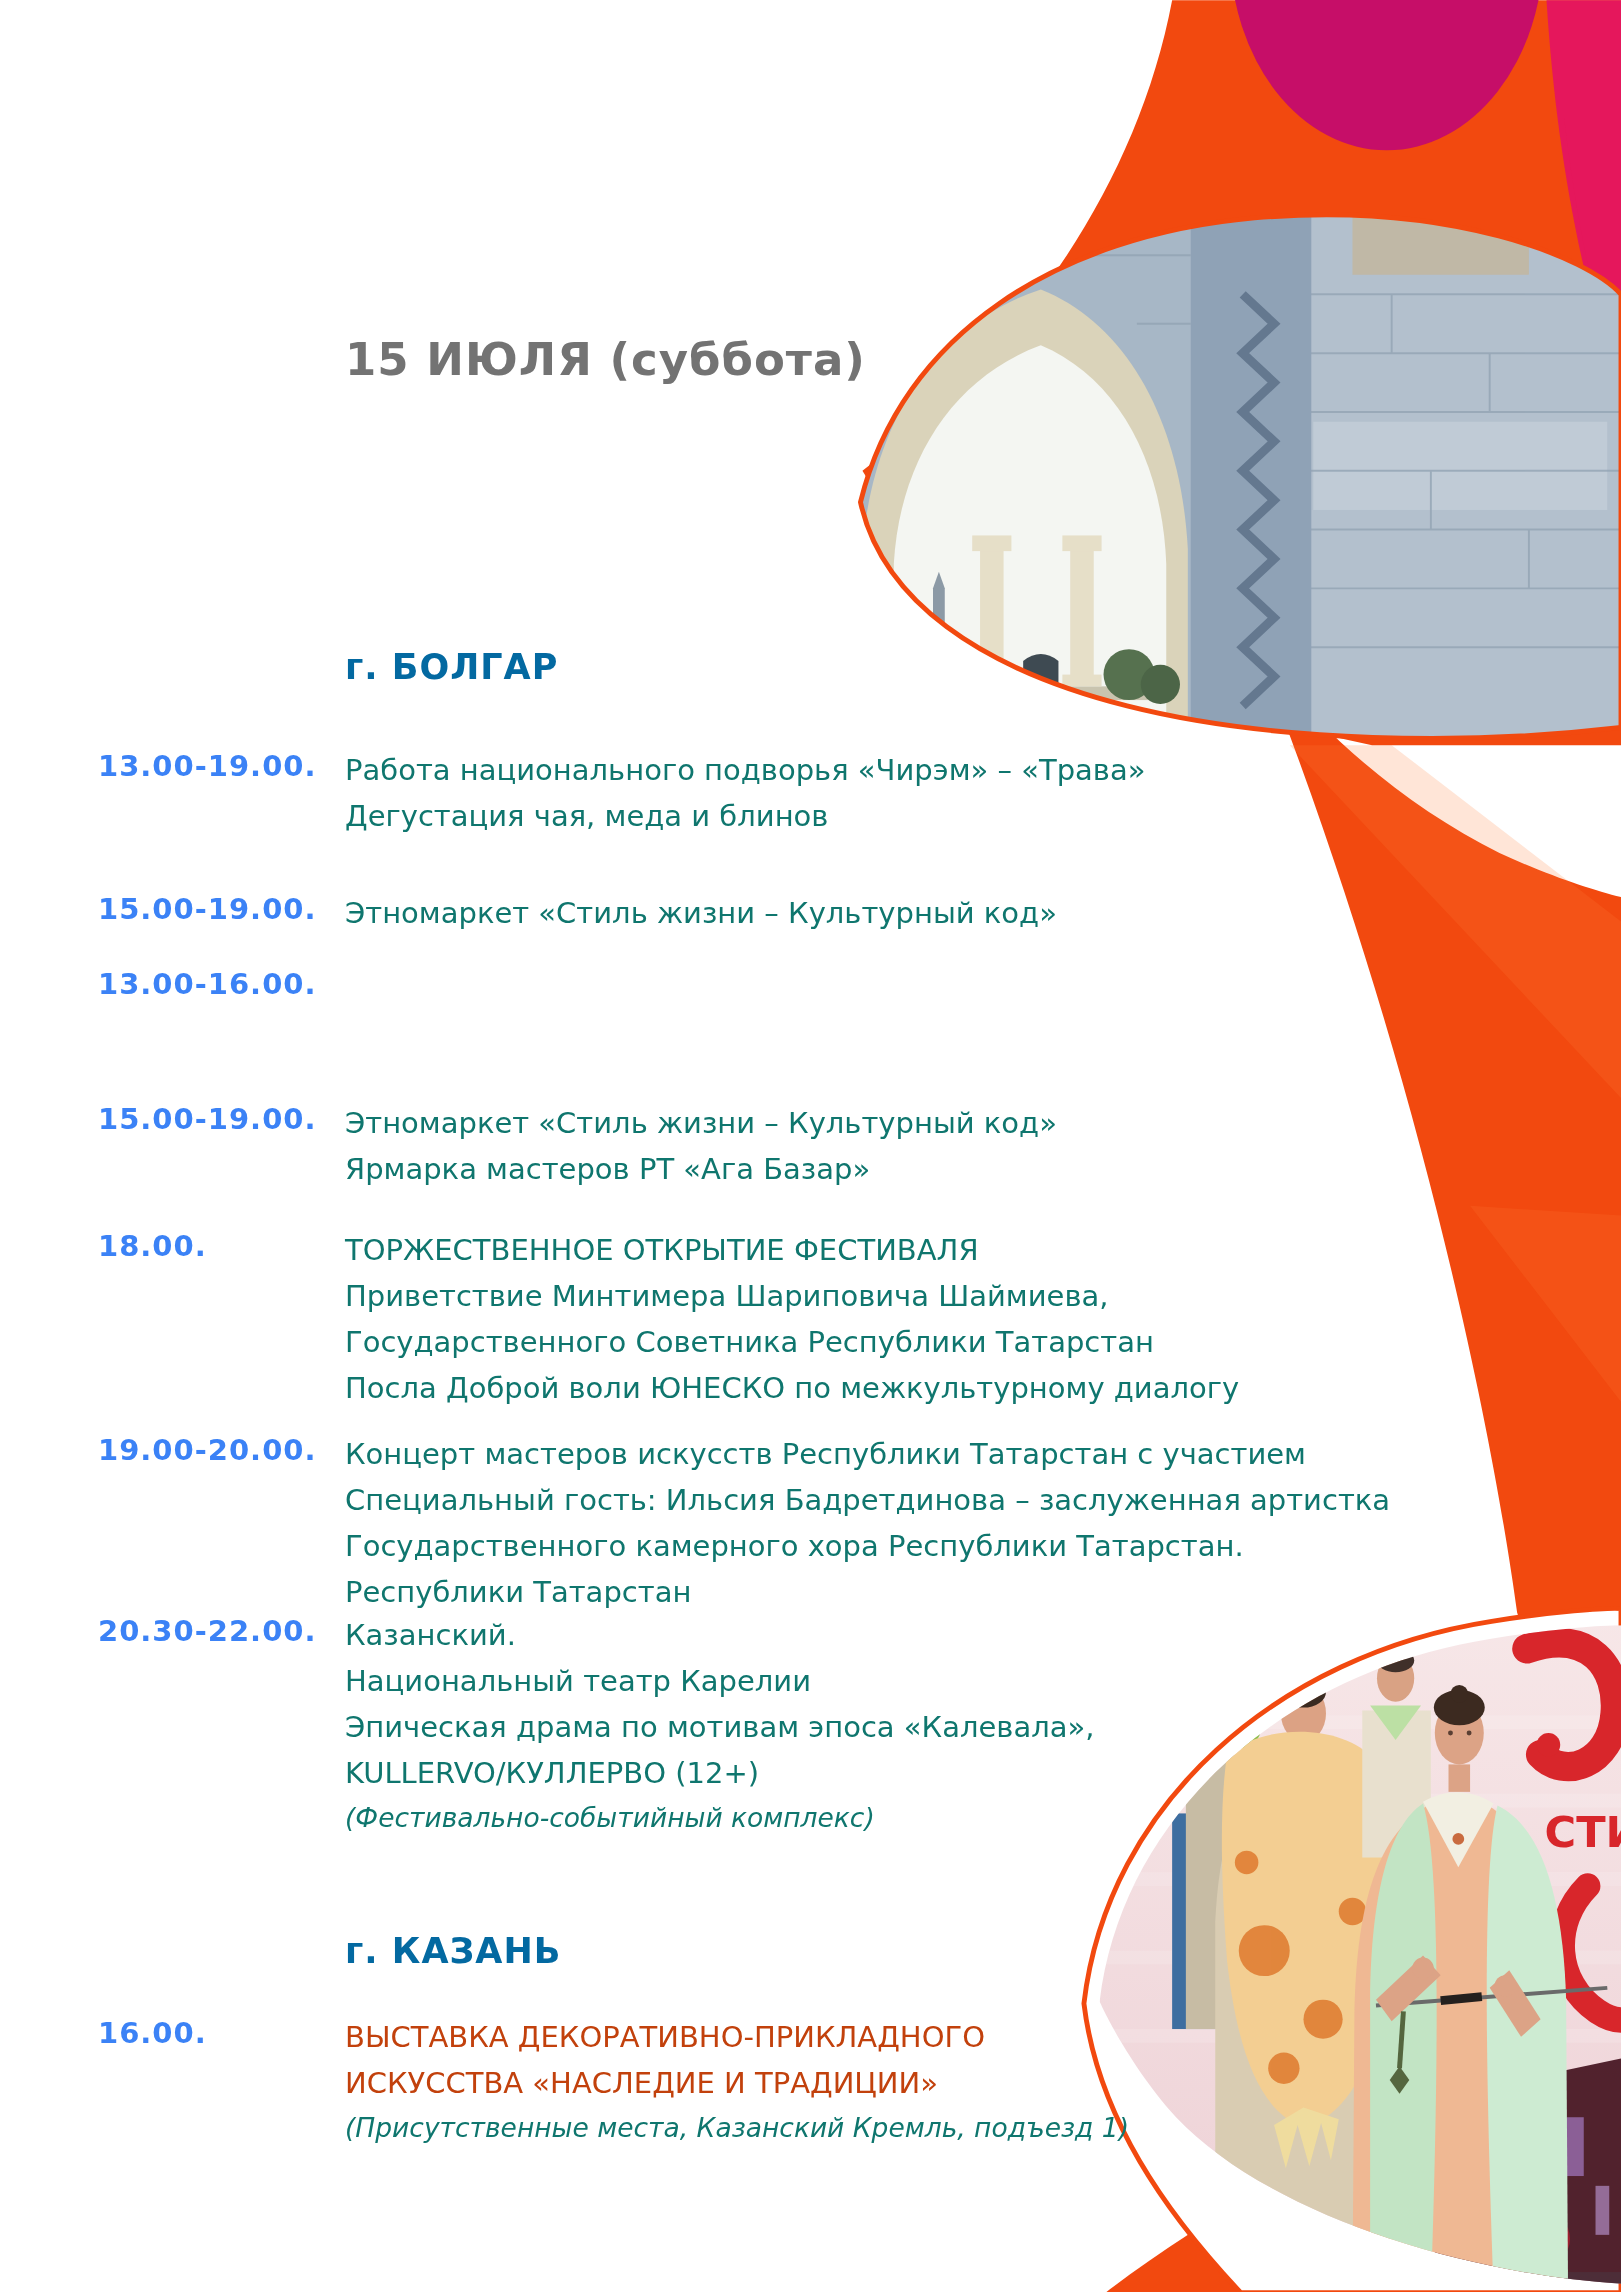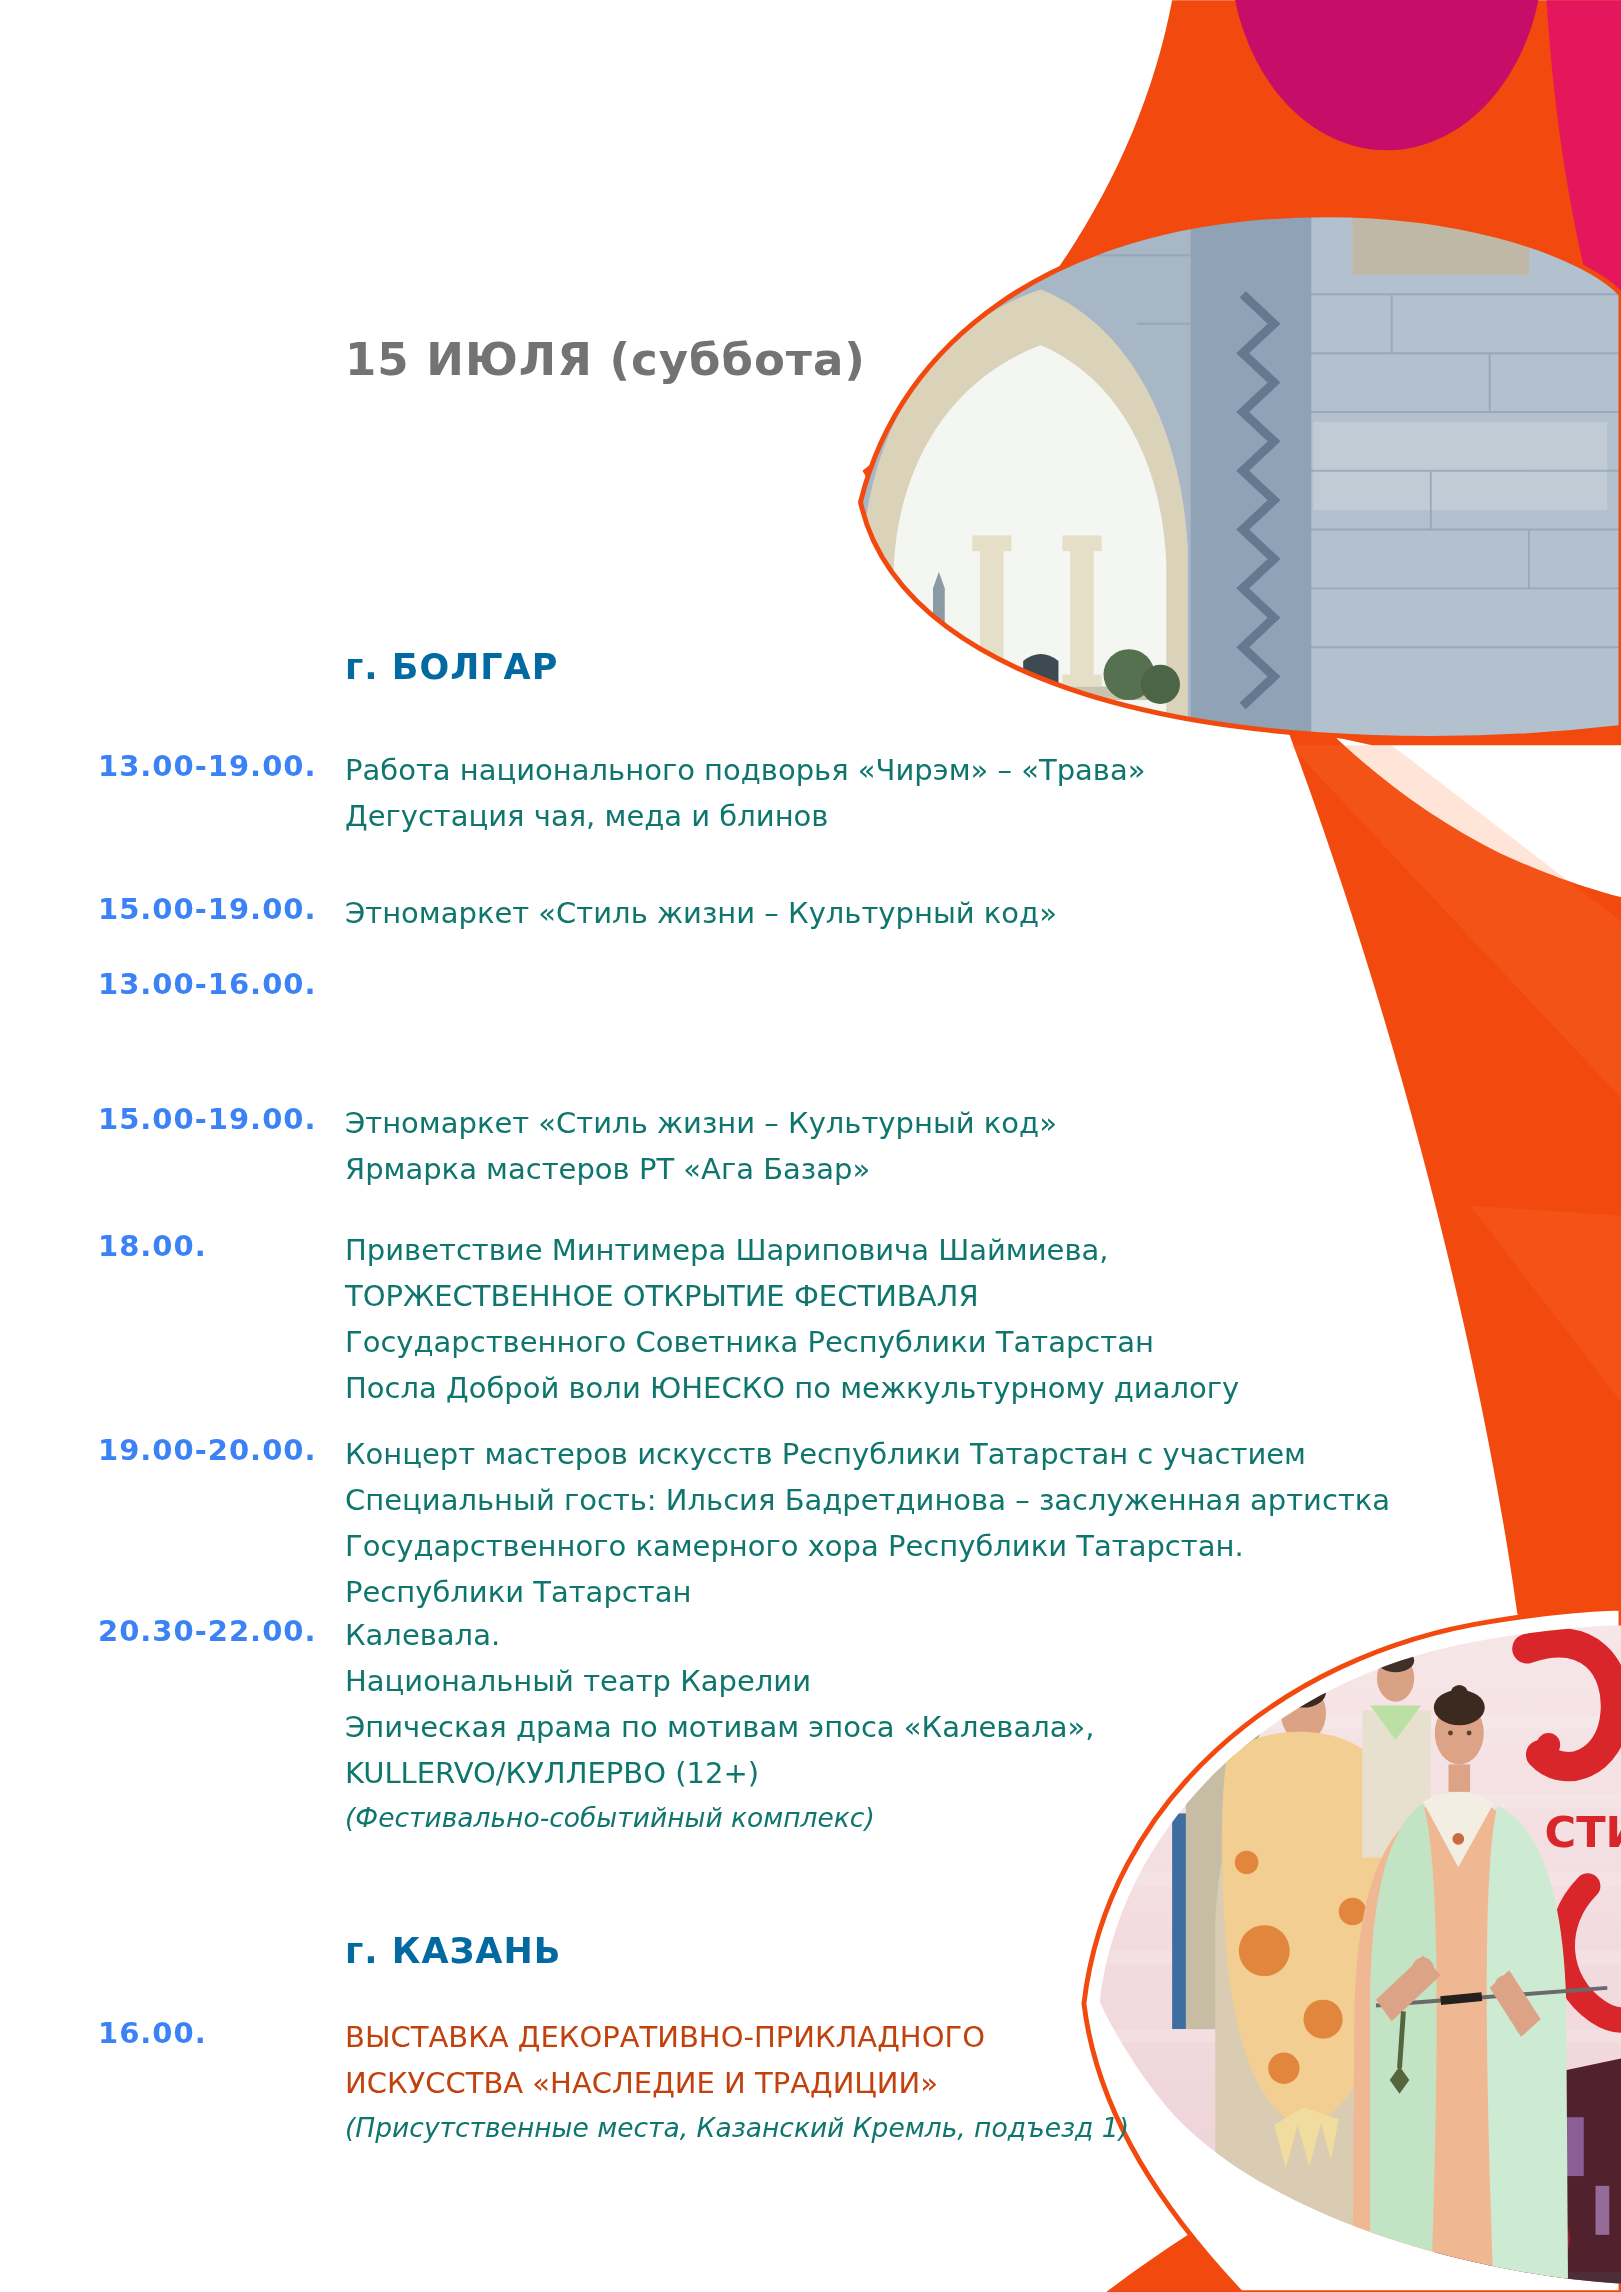--- a/index.html
+++ b/index.html
@@ -230,41 +230,41 @@
       <div class="time">15.00-19.00.</div>
       <div class="desc">
         <div class="line">Этномаркет «Стиль жизни – Культурный код»</div>
         <div class="line">Ярмарка мастеров РТ «Ага Базар»</div>
       </div>
     </div>
 
     <div class="row" style="top:1227px">
       <div class="time">18.00.</div>
       <div class="desc">
+        <div class="line">ТОРЖЕСТВЕННОЕ ОТКРЫТИЕ ФЕСТИВАЛЯ</div>
         <div class="line">Приветствие Минтимера Шариповича Шаймиева,</div>
-        <div class="line">ТОРЖЕСТВЕННОЕ ОТКРЫТИЕ ФЕСТИВАЛЯ</div>
         <div class="line">Государственного Советника Республики Татарстан</div>
         <div class="line">Посла Доброй воли ЮНЕСКО по межкультурному диалогу</div>
       </div>
     </div>
 
     <div class="row" style="top:1431px">
       <div class="time">19.00-20.00.</div>
       <div class="desc">
         <div class="line">Концерт мастеров искусств Республики Татарстан с участием</div>
         <div class="line">Специальный гость: Ильсия Бадретдинова – заслуженная артистка</div>
         <div class="line">Государственного камерного хора Республики Татарстан.</div>
         <div class="line">Республики Татарстан</div>
       </div>
     </div>
 
     <div class="row" style="top:1612px">
       <div class="time">20.30-22.00.</div>
       <div class="desc">
-        <div class="line">Калевала.</div>
+        <div class="line">Казанский.</div>
         <div class="line">Национальный театр Карелии</div>
         <div class="line">Эпическая драма по мотивам эпоса «Калевала»,</div>
         <div class="line">KULLERVO/КУЛЛЕРВО (12+)</div>
         <div class="line note">(Фестивально-событийный комплекс)</div>
       </div>
     </div>
 
     <div class="city" style="top:1931px">г. КАЗАНЬ</div>
 
     <div class="row" style="top:2014px">

